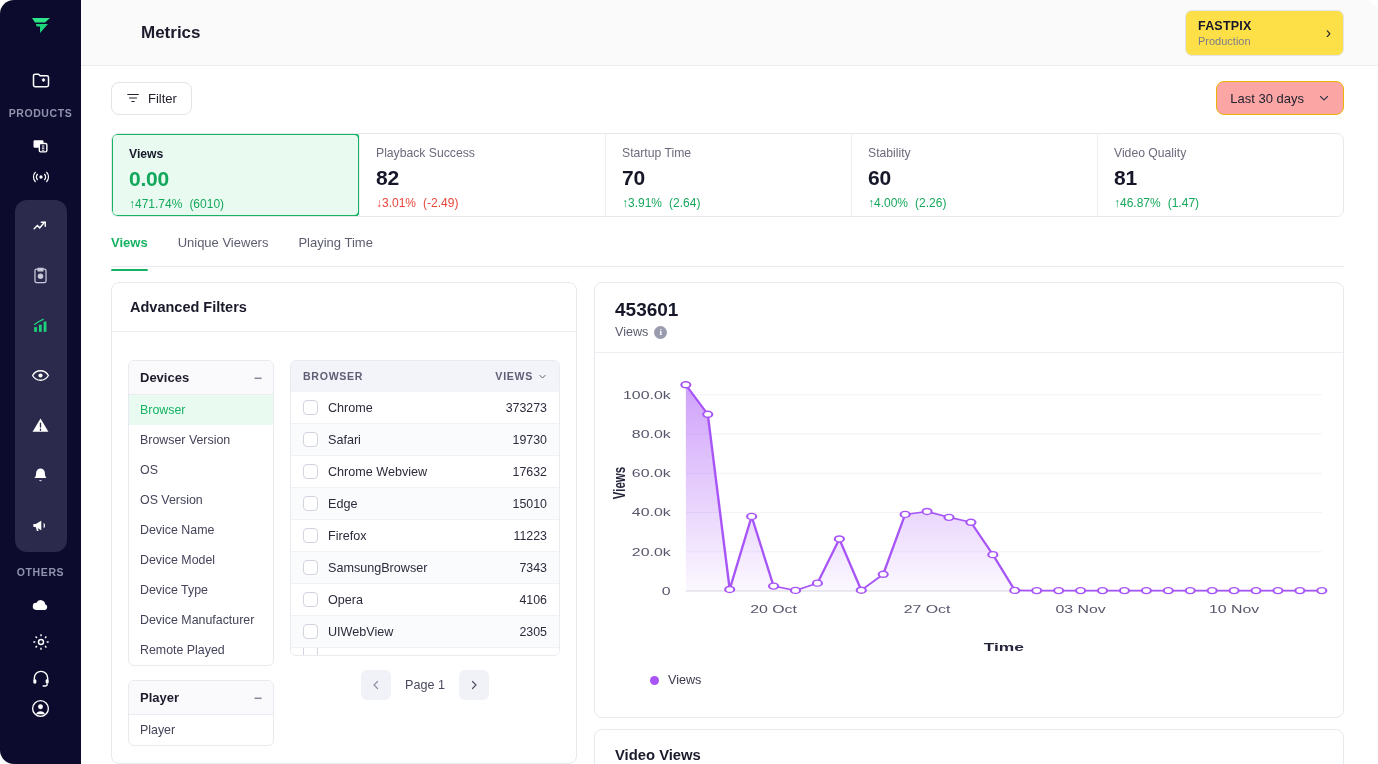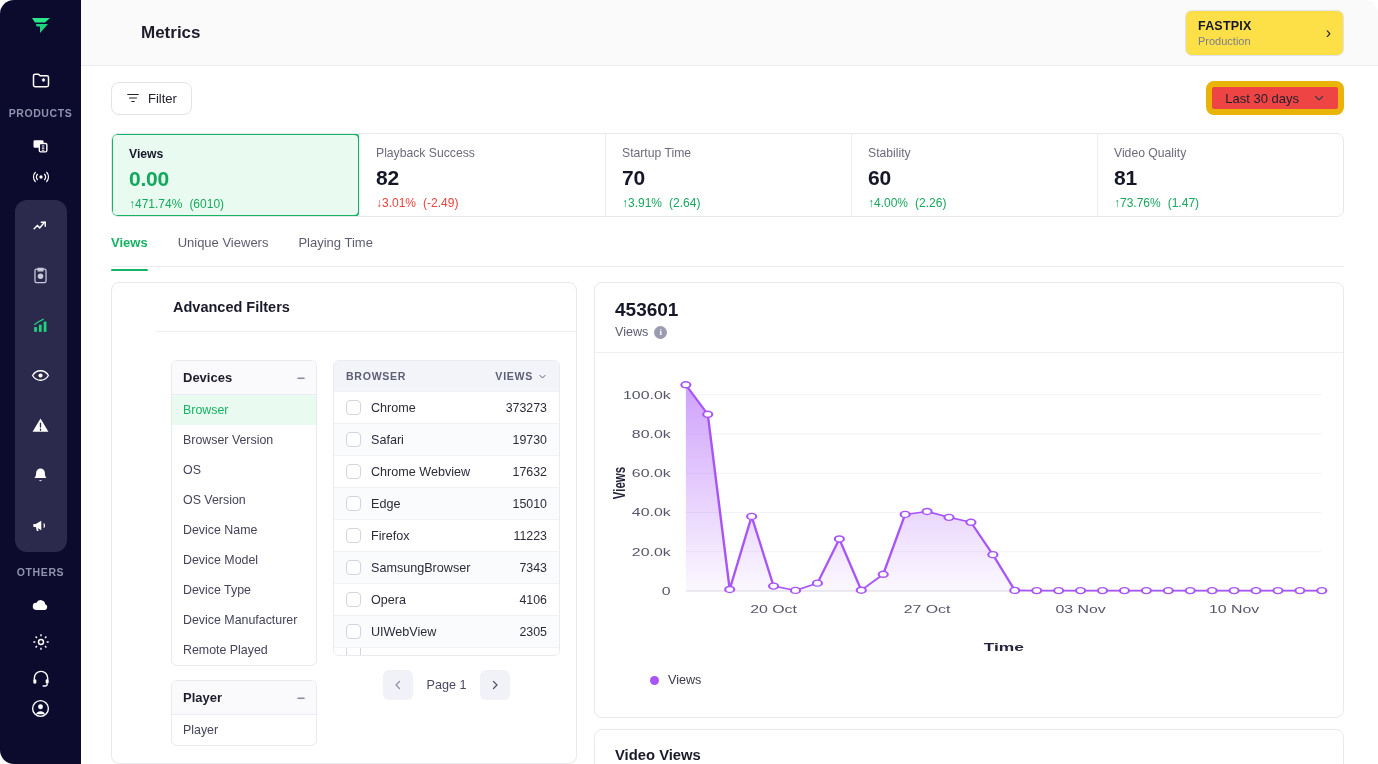--- a/index.html
+++ b/index.html
@@ -114,22 +114,22 @@
     background: #fff;
     border-radius: 8px;
     height: 33px;
     padding: 0 14px;
     display: flex; align-items: center; gap: 8px;
     font-size: 13px; color: #22222f; font-weight: 500;
     cursor: pointer;
   }
   .range-btn {
     margin-left: auto;
-    border: 6px solid #eab308;
-    background: #ef4444;
+    border: 1px solid #eab308;
+    background: #fca5a5;
     border-radius: 8px;
     height: 34px;
     padding: 0 13px;
     display: flex; align-items: center; gap: 14px;
     font-size: 13px; color: #22222f;
     cursor: pointer;
   }
 
   
   .cards {
@@ -508,36 +508,36 @@
         <div class="card-value">60</div>
         <div class="card-delta up">
           <span><span>↑</span><span>4.00%</span></span>
           <span>(2.26)</span>
         </div>
       </div>
       <div class="card">
         <div class="card-label">Video Quality</div>
         <div class="card-value">81</div>
         <div class="card-delta up">
-          <span><span>↑</span><span>73.76%</span></span>
+          <span><span>↑</span><span>46.87%</span></span>
           <span>(1.47)</span>
         </div>
       </div>
     </div>
 
     <div class="tabs">
       <div class="tab sel">Views</div>
       <div class="tab">Unique Viewers</div>
       <div class="tab">Playing Time</div>
     </div>
 
     <div class="content">
 
       <div class="col-left">
-        <div class="panel" style="display:flex;flex-direction:column;min-height:0;height:100%;padding-left:43px;">
+        <div class="panel" style="display:flex;flex-direction:column;min-height:0;height:100%;">
           <div class="panel-head">Advanced Filters</div>
           <div class="af-body">
 
             <div class="split">
 
               <div style="width:146px;flex:0 0 146px;">
                 <div class="facets">
                   <div class="facet-head">
                     <span>Devices</span>
                     <span class="minus">−</span>

